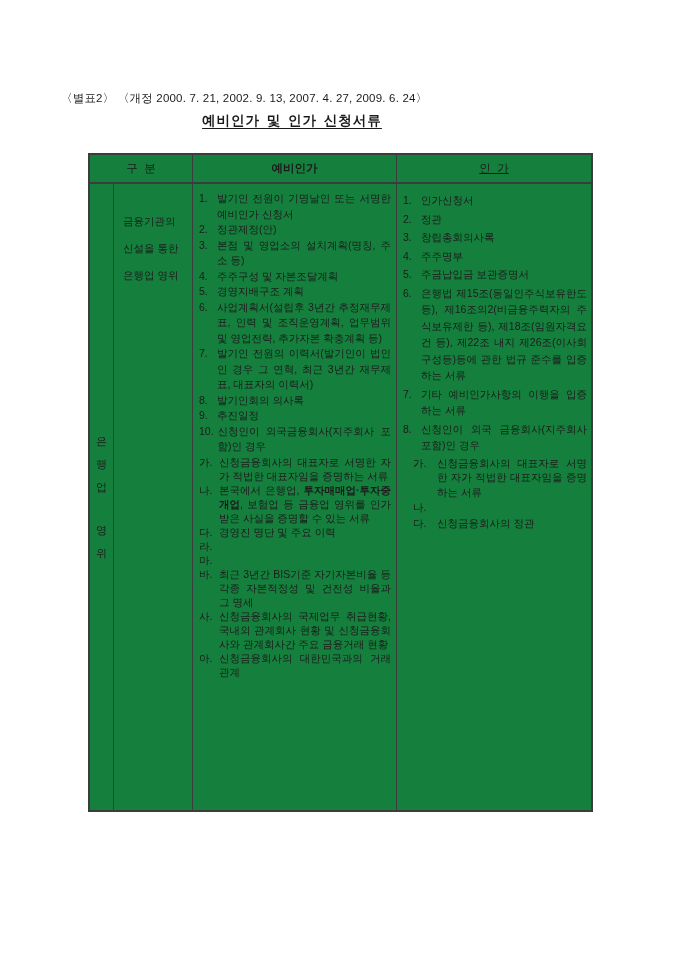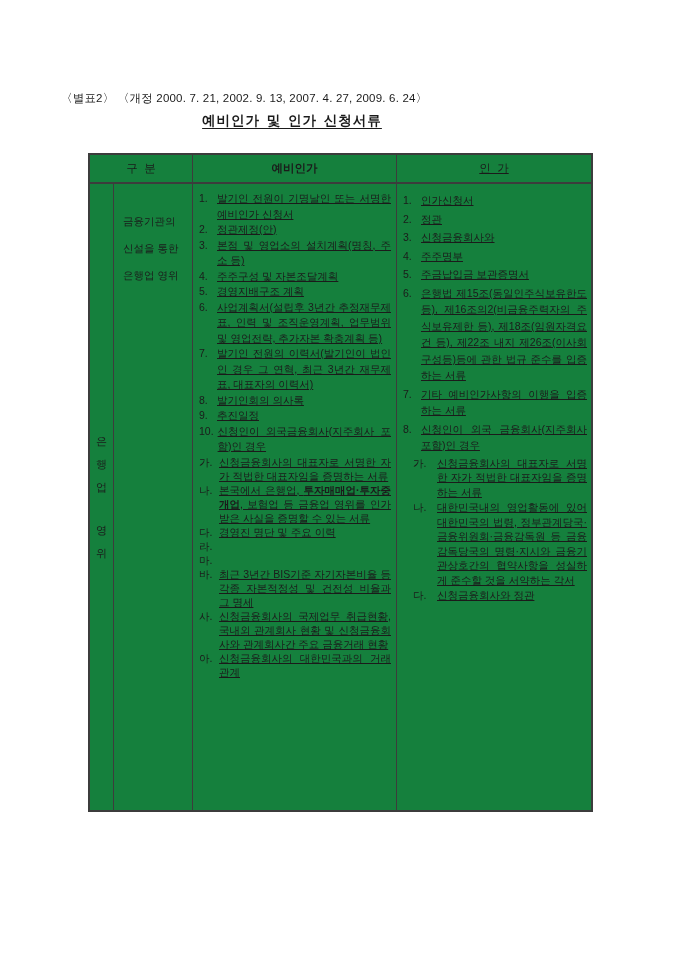--- a/index.html
+++ b/index.html
@@ -37,21 +37,21 @@
   }
   .c-vlabel .sp{height:12px;flex:none;}
   .c-cat{
     width:79px;border-right:1px solid #3c3c3c;
     padding:24px 3px 12px 9px;font-size:10.5px;line-height:27px;white-space:nowrap;
   }
   .c-pre{width:204px;border-right:1px solid #3c3c3c;padding:7px 5px 4px 6px;font-size:10.5px;overflow:hidden;}
   .c-app{flex:1;padding:8px 4px 4px 6px;font-size:10.5px;overflow:hidden;}
   .item{display:flex;text-align:justify;}
   .item .m{flex:none;margin-right:4px;white-space:pre;}
-  .item .t{flex:1;text-decoration:underline;}
+  .item .t{flex:1;}
   .c-pre .item{line-height:15.5px;}
   .c-pre .item .m{min-width:14px;}
   .c-pre .item.lv1{line-height:14px;}
   .c-pre .item.lv1 .m{min-width:16px;}
   .c-app .item{line-height:16.5px;margin-bottom:2px;}
   .c-app .item .m{min-width:14px;}
   .c-app .item.lv1{line-height:14.5px;margin-bottom:1px;margin-left:10px;}
   .c-app .item.lv1 .m{min-width:20px;}
   b{font-weight:bold;}
 </style>
@@ -162,21 +162,21 @@
           <div class="item">
             <span class="m">1.</span>
             <span class="t">인가신청서</span>
           </div>
           <div class="item">
             <span class="m">2.</span>
             <span class="t">정관</span>
           </div>
           <div class="item">
             <span class="m">3.</span>
-            <span class="t">신청금융회사와</span>
+            <span class="t">창립총회의사록</span>
           </div>
           <div class="item">
             <span class="m">4.</span>
             <span class="t">주주명부</span>
           </div>
           <div class="item">
             <span class="m">5.</span>
             <span class="t">주금납입금 보관증명서</span>
           </div>
           <div class="item">
@@ -190,23 +190,22 @@
           <div class="item">
             <span class="m">8.</span>
             <span class="t">신청인이 외국 금융회사(지주회사 포함)인 경우</span>
           </div>
           <div class="item lv1">
             <span class="m">가.</span>
             <span class="t">신청금융회사의 대표자로 서명한 자가 적법한 대표자임을 증명하는 서류</span>
           </div>
           <div class="item lv1">
             <span class="m">나.</span>
-            <span class="t">대한민국내의 영업활동에 있어 대한민국의 법령, 정부관계당국·금융위원회·금융감독원 등 금융감독당국의 명령·지시와 금융기관상호간의 협약사항을 성실하게 준수할 것을 서약하는 각서</span>
           </div>
           <div class="item lv1">
             <span class="m">다.</span>
-            <span class="t">신청금융회사와 정관</span>
+            <span class="t">신청금융회사의 정관</span>
           </div>
         </div>
     </div>
 
   </div>
 </div>
 
 </body></html>

